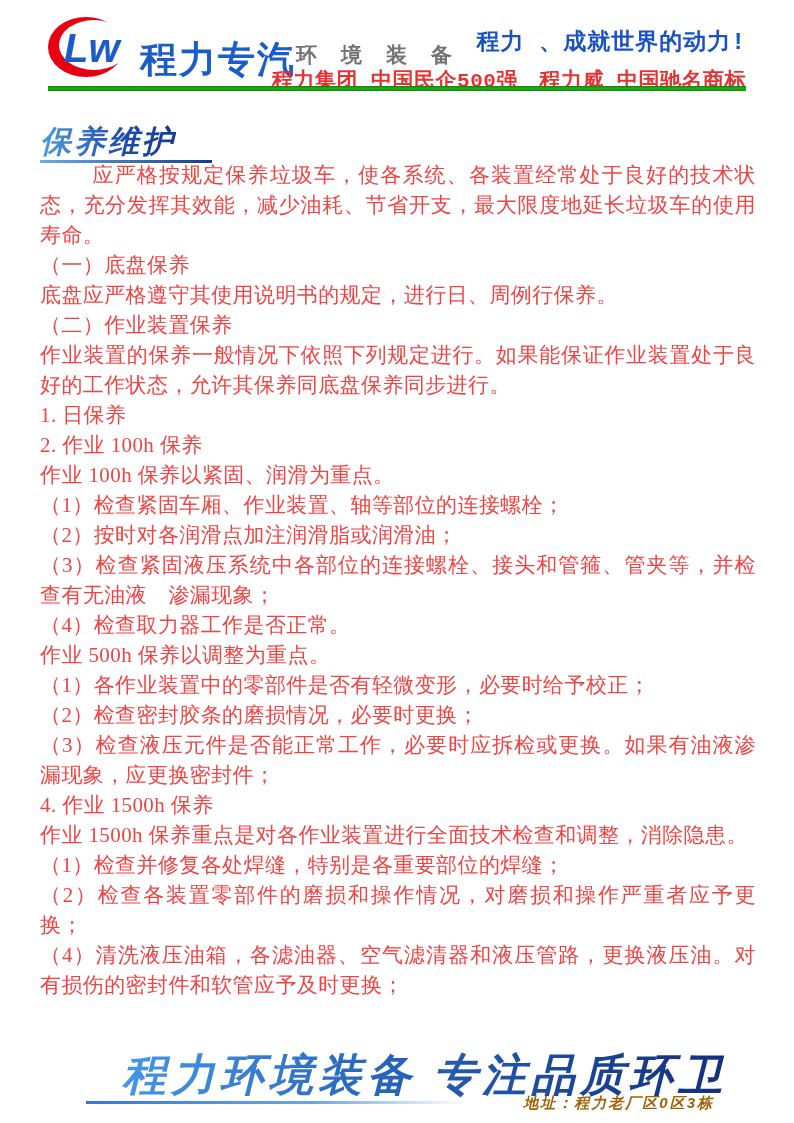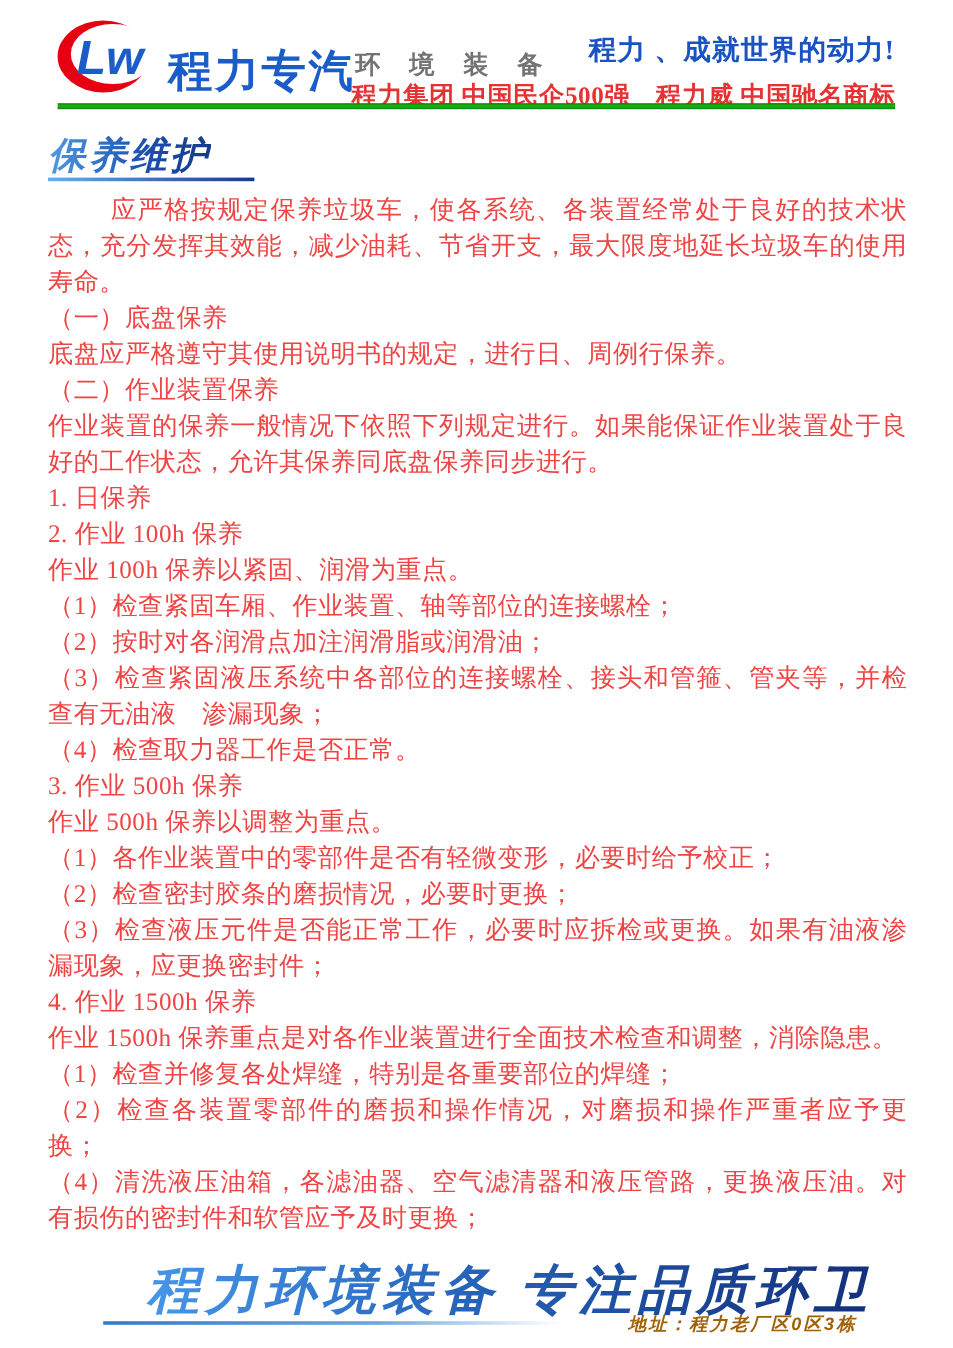--- a/index.html
+++ b/index.html
@@ -48,21 +48,21 @@
     width: 156px;
     text-align: justify;
     text-align-last: justify;
     line-height: 1.1;
     margin-top: 2px;
   }
   .slogan-wrap {
     position: absolute;
     right: 48px; top: 16px;
     text-align: right;
-    font-family: Liberation Serif, serif;
+    font-family: Liberation Mono, monospace;
   }
   .slogan {
     font-size: 23px;
     font-weight: bold;
     color: #1953c1;
     letter-spacing: 1px;
   }
   .subslogan {
     margin-top: 9px;
     font-size: 21px;
@@ -87,20 +87,21 @@
     font-family: "Liberation Sans", sans-serif;
     font-size: 31px;
     font-weight: bold;
     font-style: italic;
     letter-spacing: 3px;
     background: linear-gradient(90deg, #4f9ae3 0%, #1c4fae 60%, #143a8e 100%);
     -webkit-background-clip: text;
     background-clip: text;
     color: transparent;
     line-height: 1.1;
+    margin-top: 12px;
   }
   .title-underline {
     width: 172px;
     height: 3px;
     margin-top: 1px;
     background: linear-gradient(90deg, #6cacea 0%, #143a8e 100%);
   }
 
   
   .body-text {
@@ -202,21 +203,20 @@
       <p class="para">作业 100h 保养以紧固、润滑为重点。</p>
 
       <p class="para">（1）检查紧固车厢、作业装置、轴等部位的连接螺栓；</p>
 
       <p class="para">（2）按时对各润滑点加注润滑脂或润滑油；</p>
 
       <p class="para">（3）检查紧固液压系统中各部位的连接螺栓、接头和管箍、管夹等，并检查有无油液　渗漏现象；</p>
 
       <p class="para">（4）检查取力器工作是否正常。</p>
 
-      <p class="para">3. 作业 500h 保养</p>
 
       <p class="para">作业 500h 保养以调整为重点。</p>
 
       <p class="para">（1）各作业装置中的零部件是否有轻微变形，必要时给予校正；</p>
 
       <p class="para">（2）检查密封胶条的磨损情况，必要时更换；</p>
 
       <p class="para">（3）检查液压元件是否能正常工作，必要时应拆检或更换。如果有油液渗漏现象，应更换密封件；</p>
 
       <p class="para">4. 作业 1500h 保养</p>

